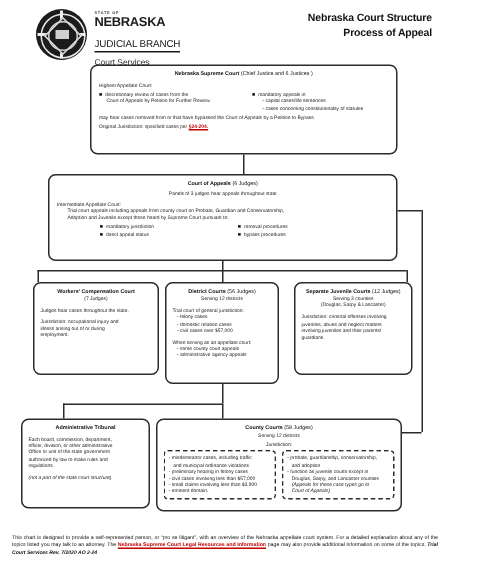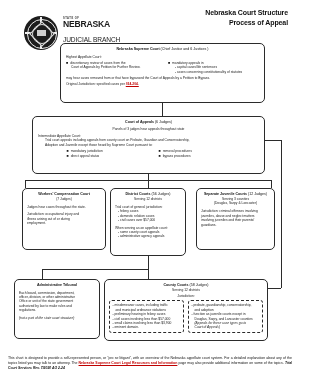--- a/index.html
+++ b/index.html
@@ -5,21 +5,21 @@
   html,body{margin:0;padding:0;}
   body{
     width:298px;height:386px;overflow:hidden;background:#ffffff;
     font-family:"Liberation Sans","DejaVu Sans",sans-serif;
     color:#111;
   }
   .page{position:relative;width:298px;height:386px;}
 
   
   .header{position:absolute;left:0;top:0;width:298px;height:44px;}
-  .logo-wrap{position:absolute;left:24px;top:16px;display:flex;align-items:flex-start;}
+  .logo-wrap{position:absolute;left:24px;top:6px;display:flex;align-items:flex-start;}
   .seal{width:34px;height:34px;border-radius:50%;background:#1c1c1c;position:relative;flex:none;}
   .seal .ring{position:absolute;left:3px;top:3px;width:28px;height:28px;border-radius:50%;border:1.4px solid #e9e9e9;}
   .seal .ring2{position:absolute;left:8px;top:8px;width:18px;height:18px;border-radius:50%;border:1.1px solid #d8d8d8;}
   .seal .bar-h{position:absolute;left:1px;top:16px;width:32px;height:1.6px;background:#efefef;}
   .seal .bar-v{position:absolute;left:16px;top:1px;width:1.6px;height:32px;background:#efefef;}
   .seal .dia{position:absolute;left:9px;top:9px;width:16px;height:16px;background:#1c1c1c;border:1.2px solid #e3e3e3;transform:rotate(45deg);}
   .seal .mini{position:absolute;left:12.5px;top:14px;width:9px;height:6px;background:#cfcfcf;}
 
   .logo-text{margin-left:5px;padding-top:1px;}
   .lt-state{font-size:2.6px;letter-spacing:.5px;font-weight:700;color:#333;line-height:3px;}

